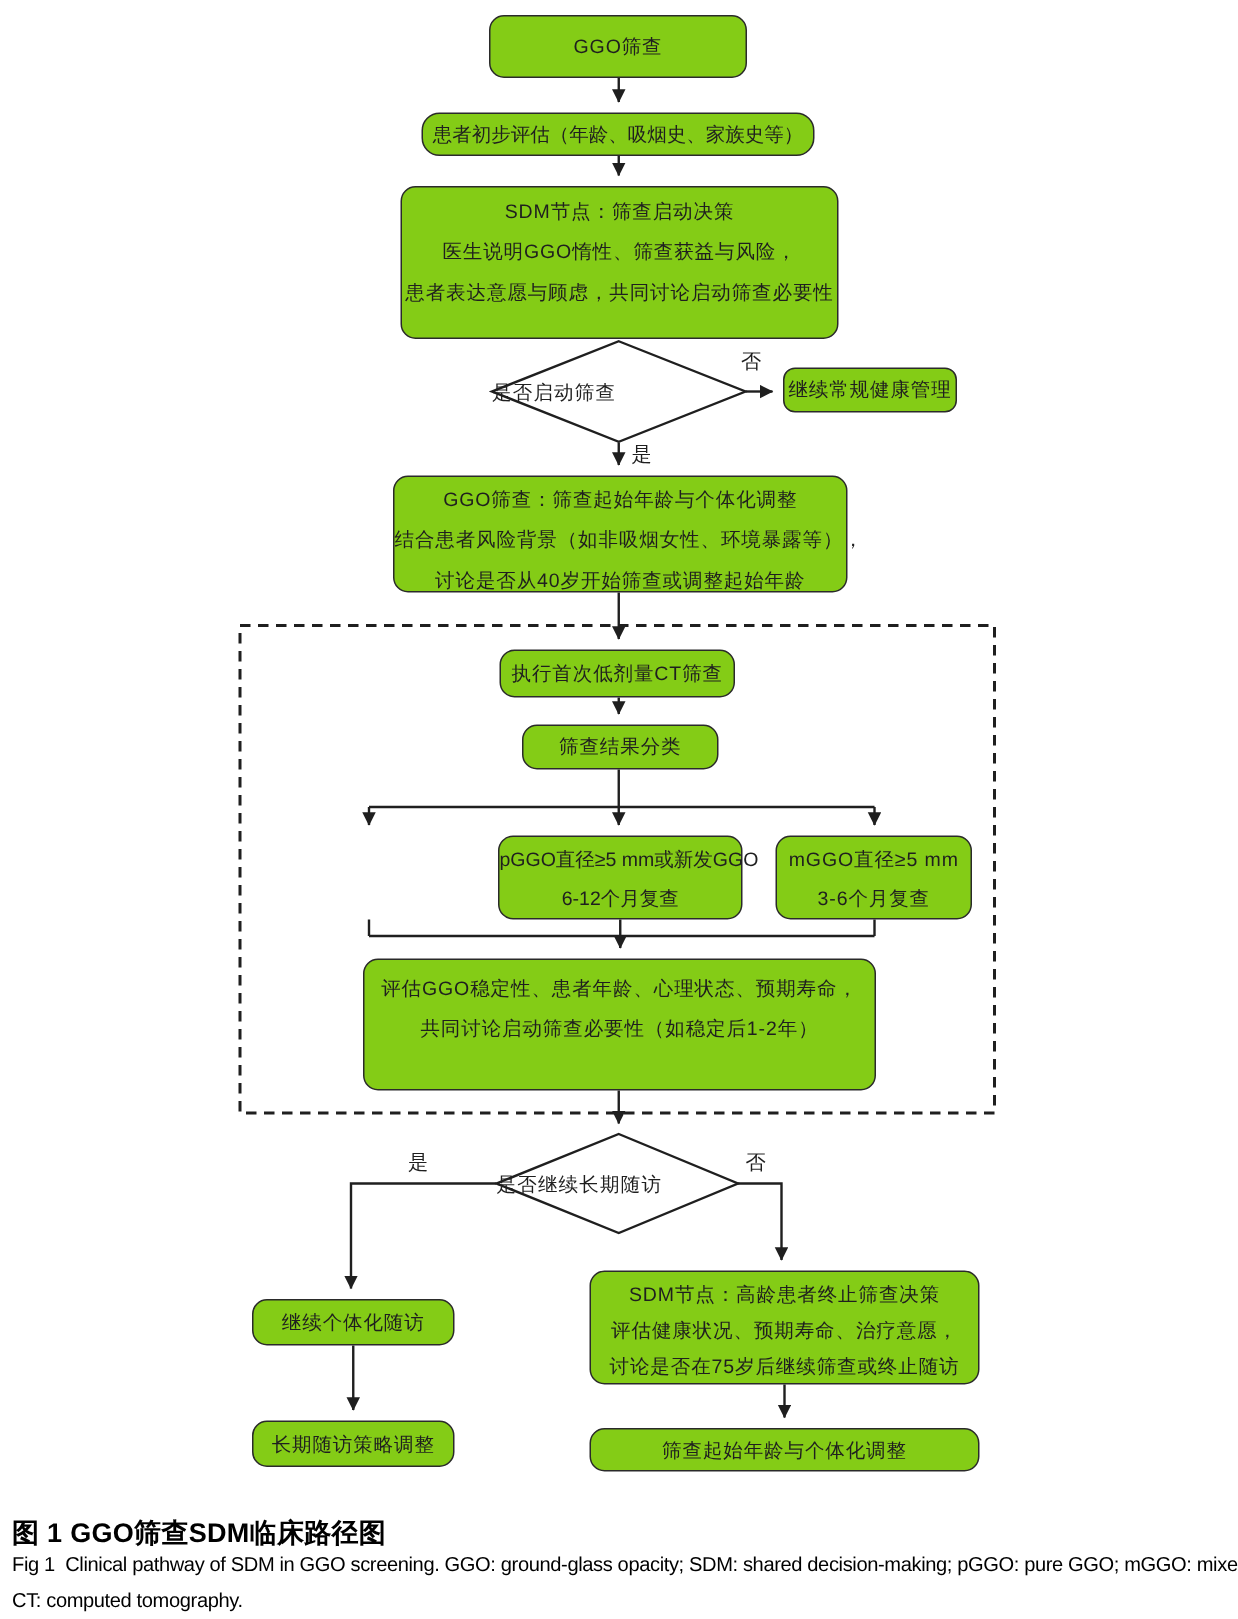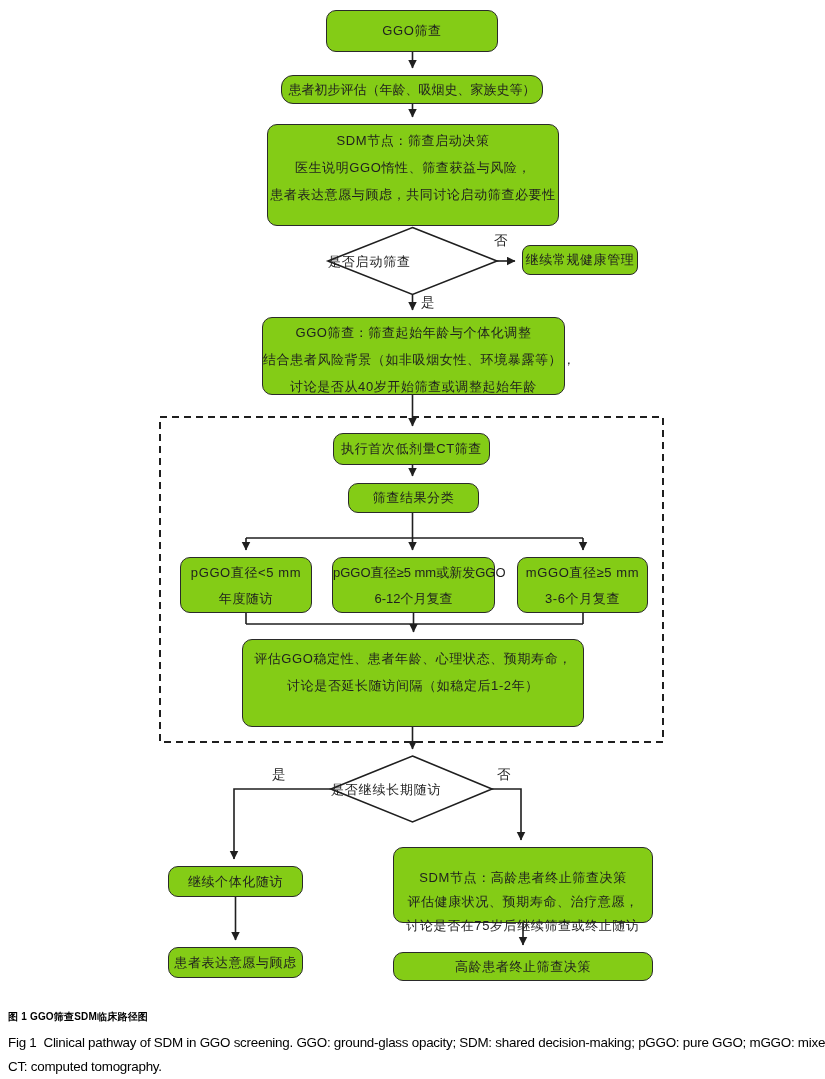--- a/index.html
+++ b/index.html
@@ -9,21 +9,21 @@
   svg.wires{position:absolute;left:0;top:0;pointer-events:none;}
   .node{position:absolute;background:#84cc16;border:1.6px solid #2a2a2a;border-radius:10px;
         box-sizing:border-box;font-size:13px;letter-spacing:0.6px;text-align:center;color:#1f1f1f;}
   .node.center1{display:flex;align-items:center;justify-content:center;}
   .node .ln{line-height:26px;white-space:nowrap;}
   .node.sdm .ln{line-height:27px;}
   .dtext{position:absolute;font-size:13px;letter-spacing:0.8px;color:#1f1f1f;
          white-space:nowrap;}
   .blabel{position:absolute;font-size:13.5px;color:#1f1f1f;white-space:nowrap;}
   .caption{position:absolute;left:8px;color:#000;}
-  .caption-zh{top:1010px;font-size:10px;font-weight:bold;letter-spacing:0.2px;}
+  .caption-zh{top:1010px;font-size:18px;font-weight:bold;letter-spacing:0.2px;}
   .caption-en1{top:1035px;font-size:13.4px;letter-spacing:-0.25px;white-space:pre;}
   .caption-en2{top:1059px;font-size:13.4px;letter-spacing:-0.25px;white-space:pre;}
 </style>
 </head>
 <body>
 
 <div class="canvas">
 
   <svg class="wires" width="825" height="1079" viewBox="0 0 825 1079">
     <defs>
@@ -96,60 +96,56 @@
   </div>
 
   <div class="node center1" style="left:333px;top:433px;width:157px;height:32px;">
     <span>执行首次低剂量CT筛查</span>
   </div>
 
   <div class="node center1" style="left:348px;top:483px;width:131px;height:30px;">
     <span>筛查结果分类</span>
   </div>
 
-  <div class="node" style="left:180px;top:557px;width:132px;height:56px;padding-top:2px;">
-    <div class="ln">pGGO直径&lt;5 mm</div>
-    <div class="ln">年度随访</div>
-  </div>
 
   <div class="node" style="left:332px;top:557px;width:163px;height:56px;padding-top:2px;letter-spacing:0;">
     <div class="ln">pGGO直径≥5 mm或新发GGO</div>
     <div class="ln">6-12个月复查</div>
   </div>
 
   <div class="node" style="left:517px;top:557px;width:131px;height:56px;padding-top:2px;">
     <div class="ln">mGGO直径≥5 mm</div>
     <div class="ln">3-6个月复查</div>
   </div>
 
   <div class="node sdm" style="left:242px;top:639px;width:342px;height:88px;padding-top:5px;">
     <div class="ln">评估GGO稳定性、患者年龄、心理状态、预期寿命，</div>
-    <div class="ln">讨论是否延长随访间隔（如稳定后1-2年）</div>
+    <div class="ln">共同讨论启动筛查必要性（如稳定后1-2年）</div>
   </div>
 
   <div class="dtext" style="left:331px;top:781px;width:161px;">是否继续长期随访</div>
 
   <div class="blabel" style="left:272px;top:766px;">是</div>
   <div class="blabel" style="left:497px;top:766px;">否</div>
 
   <div class="node center1" style="left:168px;top:866px;width:135px;height:31px;">
     <span>继续个体化随访</span>
   </div>
 
   <div class="node center1" style="left:168px;top:947px;width:135px;height:31px;">
-    <span>患者表达意愿与顾虑</span>
+    <span>长期随访策略调整</span>
   </div>
 
-  <div class="node sdm" style="left:393px;top:847px;width:260px;height:76px;padding-top:18px;">
+  <div class="node sdm" style="left:393px;top:847px;width:260px;height:76px;padding-top:3px;">
     <div class="ln" style="line-height:24px;">SDM节点：高龄患者终止筛查决策</div>
     <div class="ln" style="line-height:24px;">评估健康状况、预期寿命、治疗意愿，</div>
     <div class="ln" style="line-height:24px;">讨论是否在75岁后继续筛查或终止随访</div>
   </div>
 
   <div class="node center1" style="left:393px;top:952px;width:260px;height:29px;">
-    <span>高龄患者终止筛查决策</span>
+    <span>筛查起始年龄与个体化调整</span>
   </div>
 
   <div class="caption caption-zh">图 1  GGO筛查SDM临床路径图</div>
   <div class="caption caption-en1">Fig 1  Clinical pathway of SDM in GGO screening. GGO: ground-glass opacity; SDM: shared decision-making; pGGO: pure GGO; mGGO: mixed GGO;</div>
   <div class="caption caption-en2">CT: computed tomography.</div>
 
 </div>
 
 </body></html>

